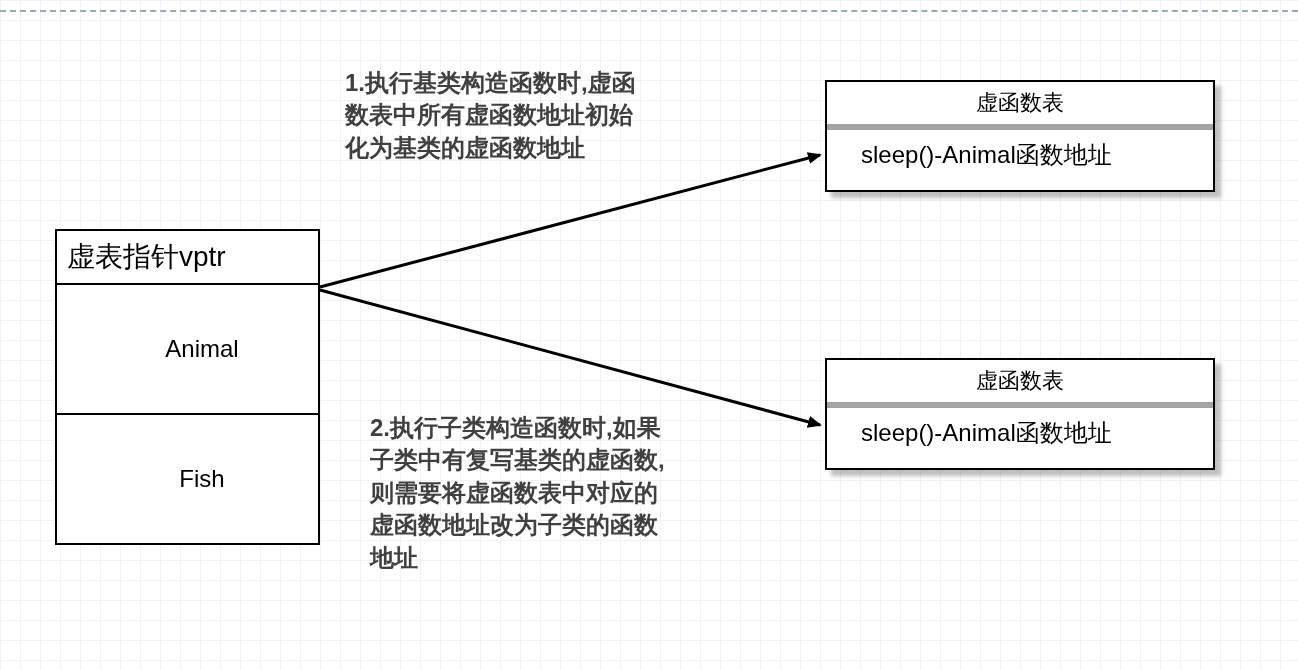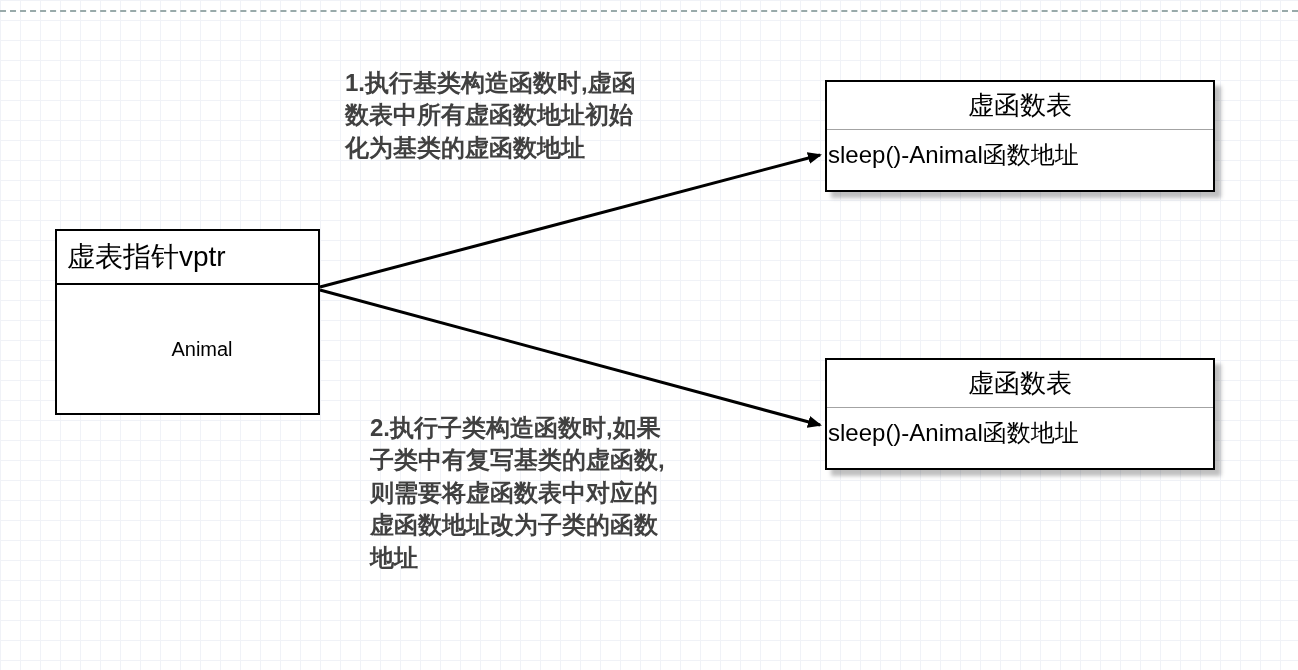--- a/index.html
+++ b/index.html
@@ -36,44 +36,45 @@
     padding: 4px 10px;
   }
   .left-cell.header {
     height: 56px;
     justify-content: flex-start;
     font-size: 28px;
   }
   .left-cell.big {
     height: 130px;
     border-top: none;
-    font-size: 20px;
+    font-size: 24px;
     padding-left: 39px;
   }
 
   
   .vtable {
     position: absolute;
     width: 390px;
     background: #fff;
     border: 2px solid #000;
     box-sizing: border-box;
     box-shadow: 6px 6px 4px rgba(0,0,0,0.25);
   }
   .vtable .vt-title {
-    border-bottom: 1px solid #a3a3a3;
+    border-bottom: 6px solid #a3a3a3;
     text-align: center;
-    font-size: 26px;
+    font-size: 22px;
     padding: 6px 4px;
     font-family: Liberation Serif, serif;
   }
   .vtable .vt-body {
-    padding: 8px 10px 18px 1px;
+    padding: 8px 10px 18px 18px;
     font-size: 24px;
     line-height: 1.4;
+    margin-left: 16px;
   }
 
   
   .anno {
     position: absolute;
     color: #404040;
     font-size: 24px;
     font-weight: bold;
     line-height: 1.35;
     white-space: pre-wrap;
@@ -101,20 +102,23 @@
 
 <div class="top-rule"></div>
 
 <div class="left-stack">
   <div class="left-cell header">
     <span>虚表指针vptr</span>
   </div>
   <div class="left-cell big">
     <span>Animal</span>
   </div>
+  <div class="left-cell big">
+    <span>Fish</span>
+  </div>
 </div>
 
 <div class="anno" style="left:345px; top:67px; width:330px;">1.执行基类构造函数时,虚函
 数表中所有虚函数地址初始
 化为基类的虚函数地址</div>
 
 <div class="anno" style="left:370px; top:412px; width:330px;">2.执行子类构造函数时,如果
 子类中有复写基类的虚函数,
 则需要将虚函数表中对应的
 虚函数地址改为子类的函数

